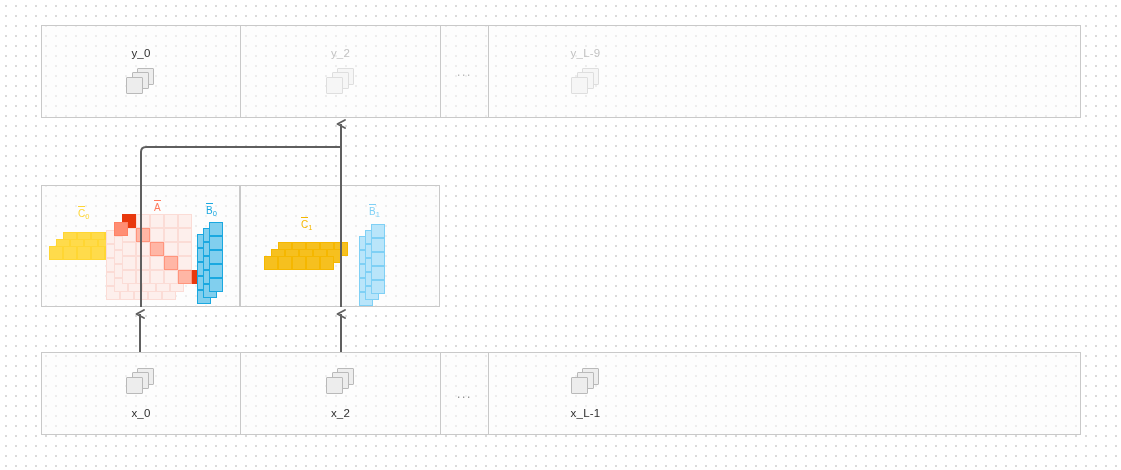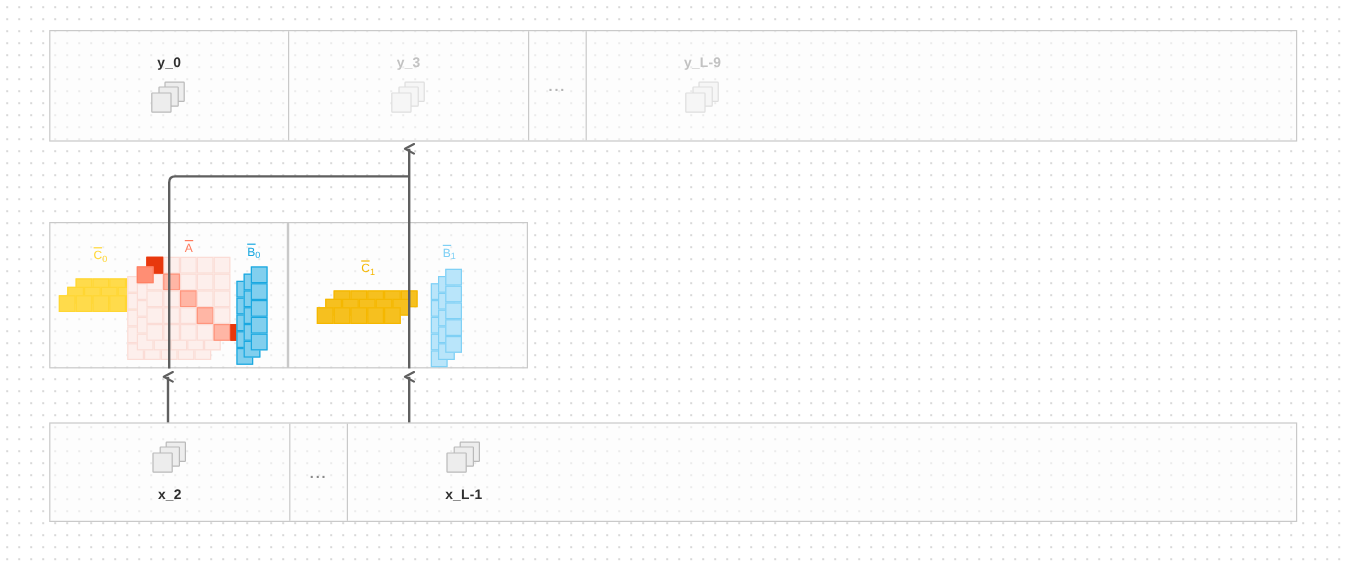--- a/index.html
+++ b/index.html
@@ -14,21 +14,21 @@
   #canvas{
     position:absolute;left:0;top:0;width:1121px;height:470px;
     background-color:#ffffff;
     background-image:radial-gradient(circle, #d8d8d8 0.7px, transparent 0.8px);
     background-size:10px 10px;
     background-position:1px 1px;
   }
   .row{position:absolute;display:flex;align-items:stretch;
        border:1px solid #c9c9c9;background:rgba(252,252,252,0.55);box-sizing:border-box;}
   .cell{position:relative;box-sizing:border-box;border-right:1px solid #c9c9c9;
-        display:flex;flex-direction:column;align-items:center;justify-content:center;font-weight:bold;}
+        display:flex;flex-direction:column;align-items:center;justify-content:center;}
   .cell:last-child{border-right:none;}
   .lbl{font-size:11.5px;color:#2f2f2f;letter-spacing:.2px;}
   .lbl.faded{color:#c2c2c2;}
   .dots{font-size:12px;color:#b4b4b4;letter-spacing:1.6px;}
   .dots.dark{color:#8a8a8a;}
 
   
   .pages{position:relative;width:30px;height:28px;}
   .pages i{position:absolute;width:17px;height:17px;border:1.3px solid #b9b9b9;
            background:#ededed;box-sizing:border-box;border-radius:1px;display:block;}
@@ -74,21 +74,21 @@
 <div class="row" id="outputRow" style="left:41px;top:25px;width:1040px;height:93px;">
     <div class="cell" style="width: 199px;">
       <div class="lbl" style="margin-bottom: 9px;">y_0</div>
       <div class="pages">
         <i></i>
         <i></i>
         <i></i>
       </div>
     </div>
     <div class="cell" style="width: 200px;">
-      <div class="lbl faded" style="margin-bottom: 9px;">y_3</div>
+      <div class="lbl faded" style="margin-bottom: 9px;">y_2</div>
       <div class="pages faded">
         <i></i>
         <i></i>
         <i></i>
       </div>
     </div>
     <div class="cell" style="width: 48px;">
       <div class="dots">...</div>
     </div>
     <div class="cell" style="width: 193px;">
@@ -283,20 +283,28 @@
         <div class="bcell" style="background: rgb(185, 229, 250); border-color: rgb(127, 208, 245);"></div>
         <div class="bcell" style="background: rgb(185, 229, 250); border-color: rgb(127, 208, 245);"></div>
         <div class="bcell" style="background: rgb(185, 229, 250); border-color: rgb(127, 208, 245);"></div>
         <div class="bcell" style="background: rgb(185, 229, 250); border-color: rgb(127, 208, 245);"></div>
         <div class="bcell" style="background: rgb(185, 229, 250); border-color: rgb(127, 208, 245);"></div>
       </div>
     </div>
   </div>
 
 <div class="row" id="inputRow" style="left:41px;top:352px;width:1040px;height:83px;">
+    <div class="cell" style="width: 199px;">
+      <div class="pages" style="margin-bottom: 11px;">
+        <i></i>
+        <i></i>
+        <i></i>
+      </div>
+      <div class="lbl">x_0</div>
+    </div>
     <div class="cell" style="width: 200px;">
       <div class="pages" style="margin-bottom: 11px;">
         <i></i>
         <i></i>
         <i></i>
       </div>
       <div class="lbl">x_2</div>
     </div>
     <div class="cell" style="width: 48px;">
       <div class="dots dark">...</div>

